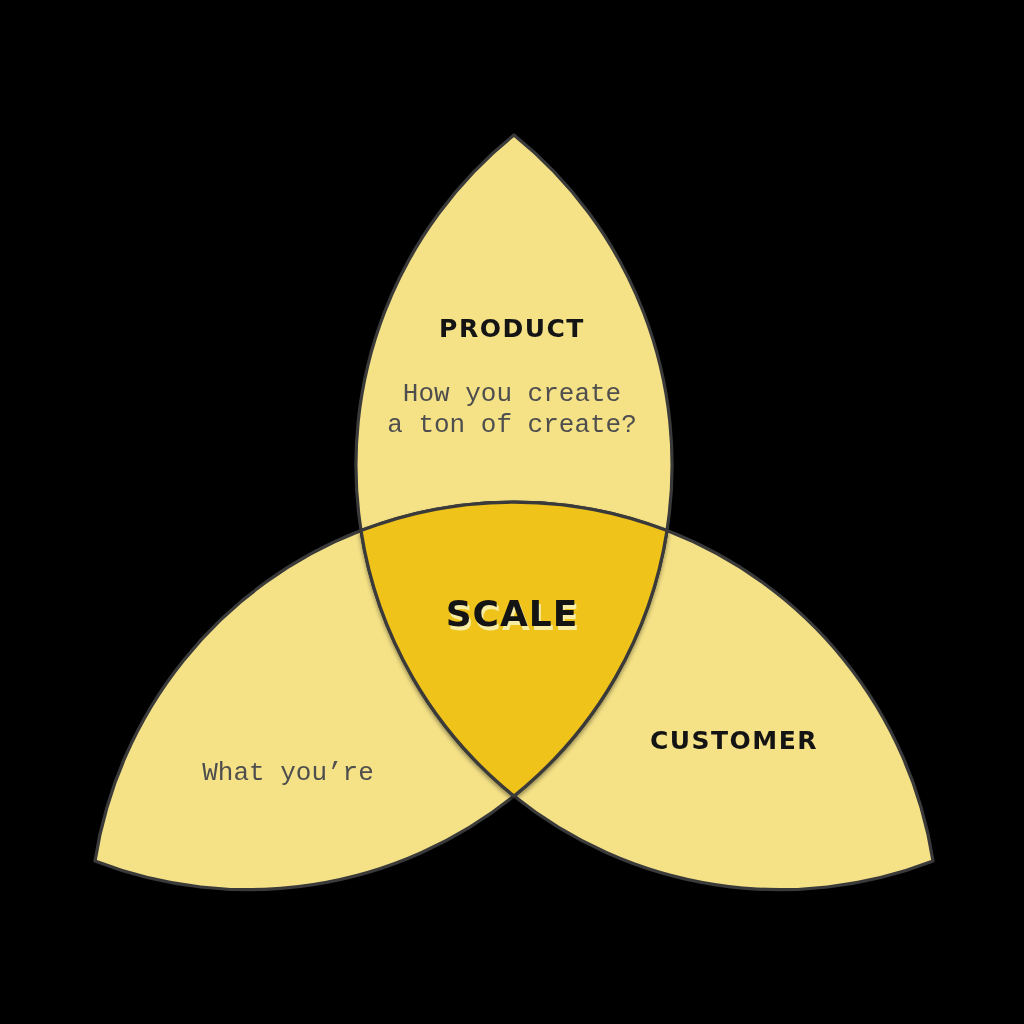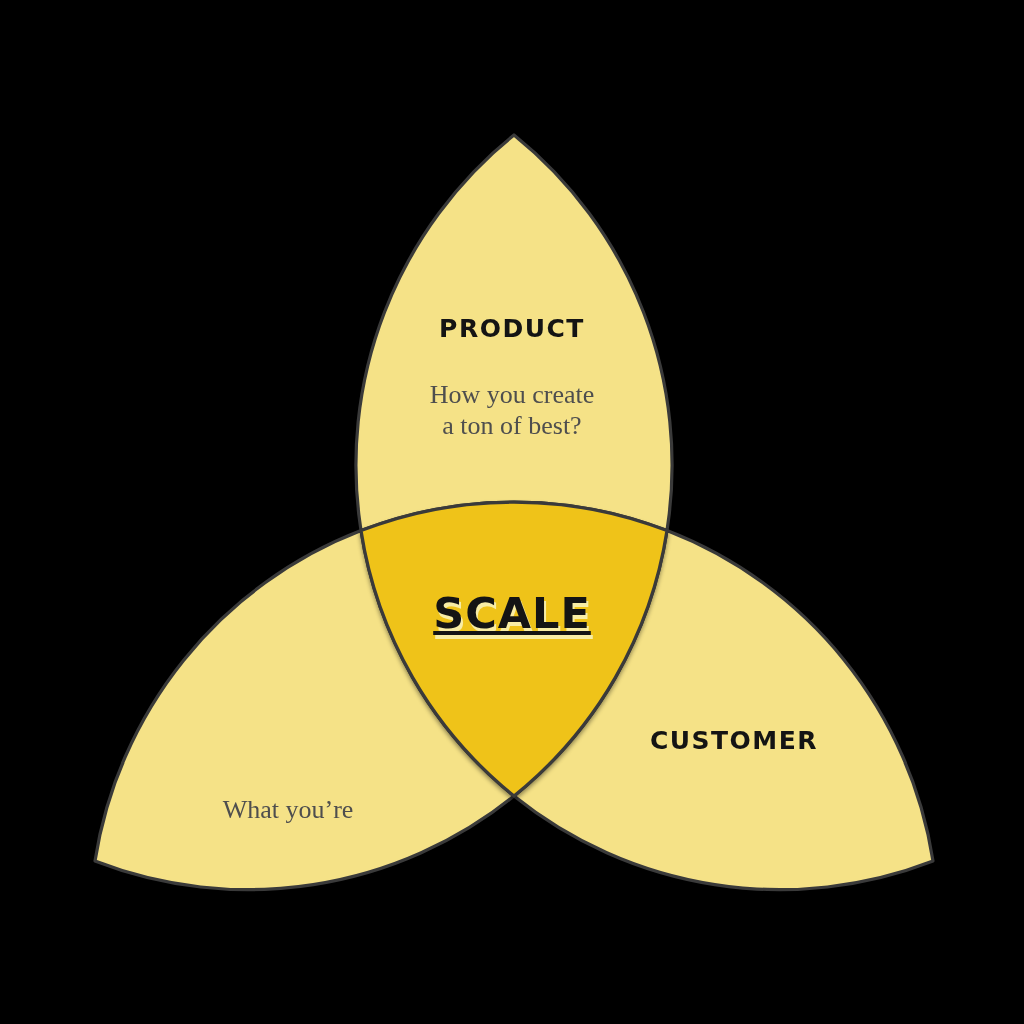--- a/index.html
+++ b/index.html
@@ -43,33 +43,32 @@
     white-space: nowrap;
   }
   .heading {
     font-family: "DejaVu Sans", "Liberation Sans", sans-serif;
     font-weight: bold;
     font-size: 25px;
     letter-spacing: 1.5px;
     color: var(--heading_text, #141414);
   }
   .body-text {
-    font-family: Liberation Serif, serif;
+    font-family: Liberation Mono, monospace;
     font-size: 26px;
     line-height: 31px;
     color: var(--body_text, #4e4e4e);
   }
   .scale-heading {
     font-family: "DejaVu Sans", "Liberation Sans", sans-serif;
     font-weight: bold;
-    font-size: 43px;
+    font-size: 36px;
     letter-spacing: 1px;
     color: var(--heading_text, #141414);
     text-shadow: 2px 4px 0 var(--scale_shadow, #f8eda5);
-    text-decoration: underline;
   }
 </style>
 </head>
 <body>
 
 <div class="stage">
 
   <svg viewBox="0 0 1024 1024">
 
     <path class="petal" d="M 514 135
@@ -89,24 +88,24 @@
 
     <path class="center-shape" d="M 361 530.6
          A 424 424 0 0 1 667 530.6
          A 424 424 0 0 1 514 796
          A 424 424 0 0 1 361 530.6 Z"></path>
   </svg>
 
   <div class="label heading" style="left:512px; top:328px;">PRODUCT</div>
   <div class="label body-text" style="left:512px; top:410px;">
     <div>How you create</div>
-    <div>a ton of best?</div>
+    <div>a ton of create?</div>
   </div>
 
   <div class="label scale-heading" style="left:512px; top:613px;">SCALE</div>
 
-  <div class="label body-text" style="left:288px; top:773px;margin-top:36px;">
+  <div class="label body-text" style="left:288px; top:773px;">
     <div>What you’re</div>
   </div>
 
   <div class="label heading" style="left:734px; top:704px;margin-top:36px;">CUSTOMER</div>
 
 </div>
 
 </body></html>

